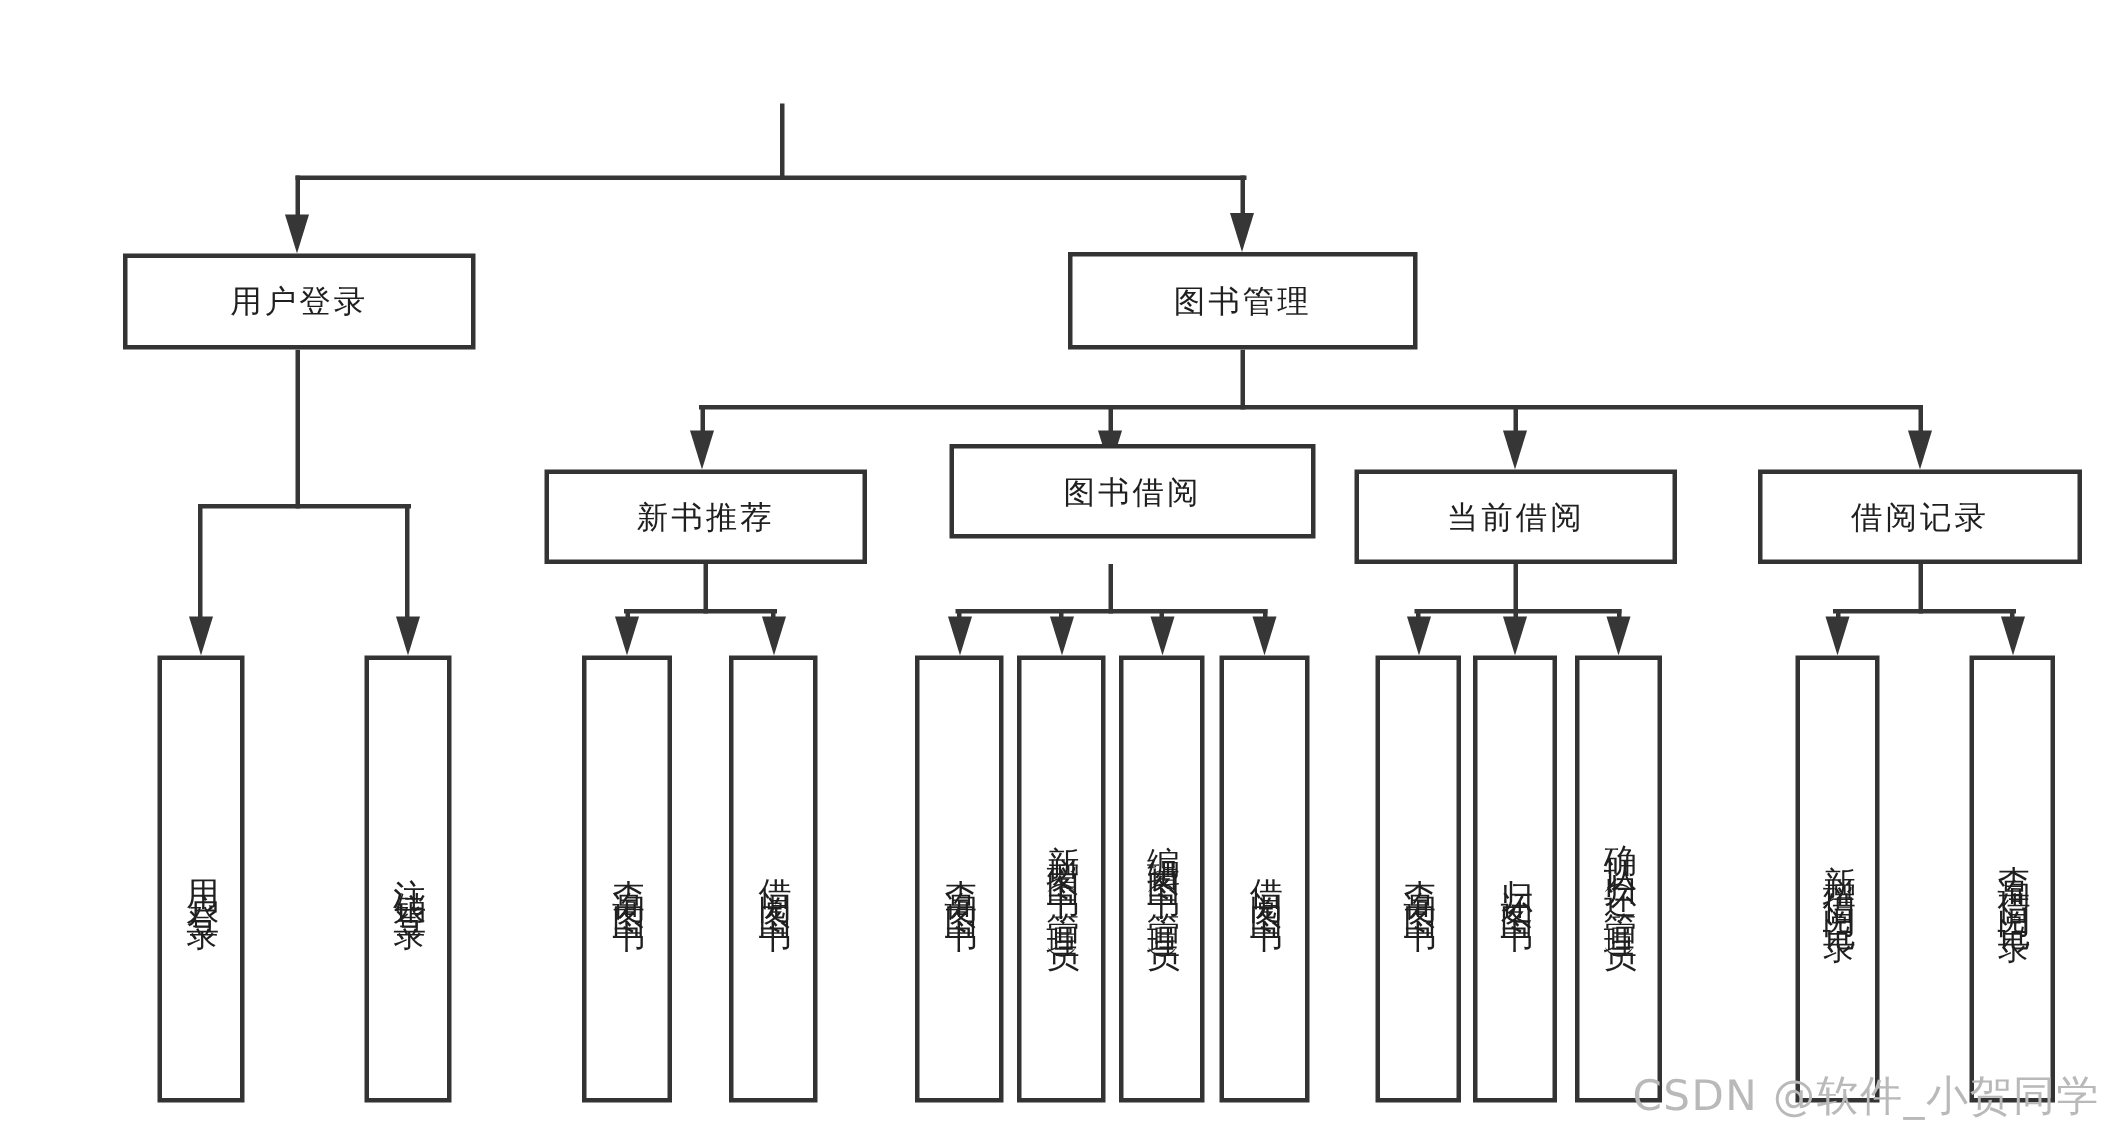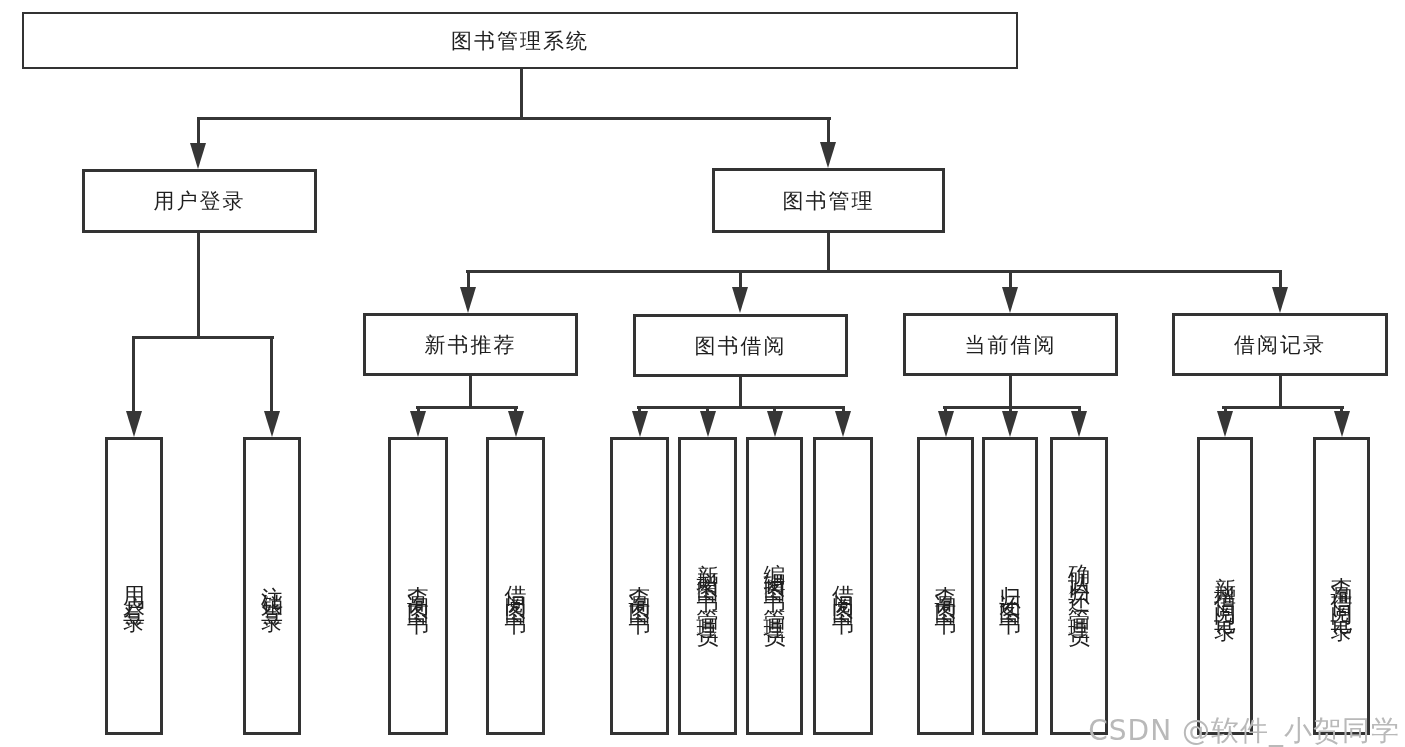--- a/index.html
+++ b/index.html
@@ -30,35 +30,32 @@
   .watermark {
     position:absolute; top:712px; right:5px; z-index:6;
     color:#b9b9b9; font-size:28px; letter-spacing:1px; white-space:nowrap;
   }
 </style>
 </head>
 <body>
 
 <div class="canvas">
 
-  <div class="box root-box" style="left:22px; top:12px; width:996px; height:57px;">
-    <span class="hboxlabel">图书管理系统</span>
-  </div>
 
   <div class="box" style="left:82px; top:169px; width:235px; height:64px;">
     <span class="hboxlabel">用户登录</span>
   </div>
   <div class="box" style="left:363px; top:313px; width:215px; height:63px;">
     <span class="hboxlabel">新书推荐</span>
   </div>
 
   <div class="box" style="left:712px; top:168px; width:233px; height:65px;">
     <span class="hboxlabel">图书管理</span>
   </div>
-  <div class="box" style="left:633px; top:314px; width:215px; height:63px;">
+  <div class="box" style="left:633px; top:296px; width:244px; height:63px;">
     <span class="hboxlabel">图书借阅</span>
   </div>
   <div class="box" style="left:903px; top:313px; width:215px; height:63px;text-align:right;">
     <span class="hboxlabel">当前借阅</span>
   </div>
   <div class="box" style="left:1172px; top:313px; width:216px; height:63px;">
     <span class="hboxlabel">借阅记录</span>
   </div>
 
   <div class="box vbox" style="left:105px; width:58px;">

